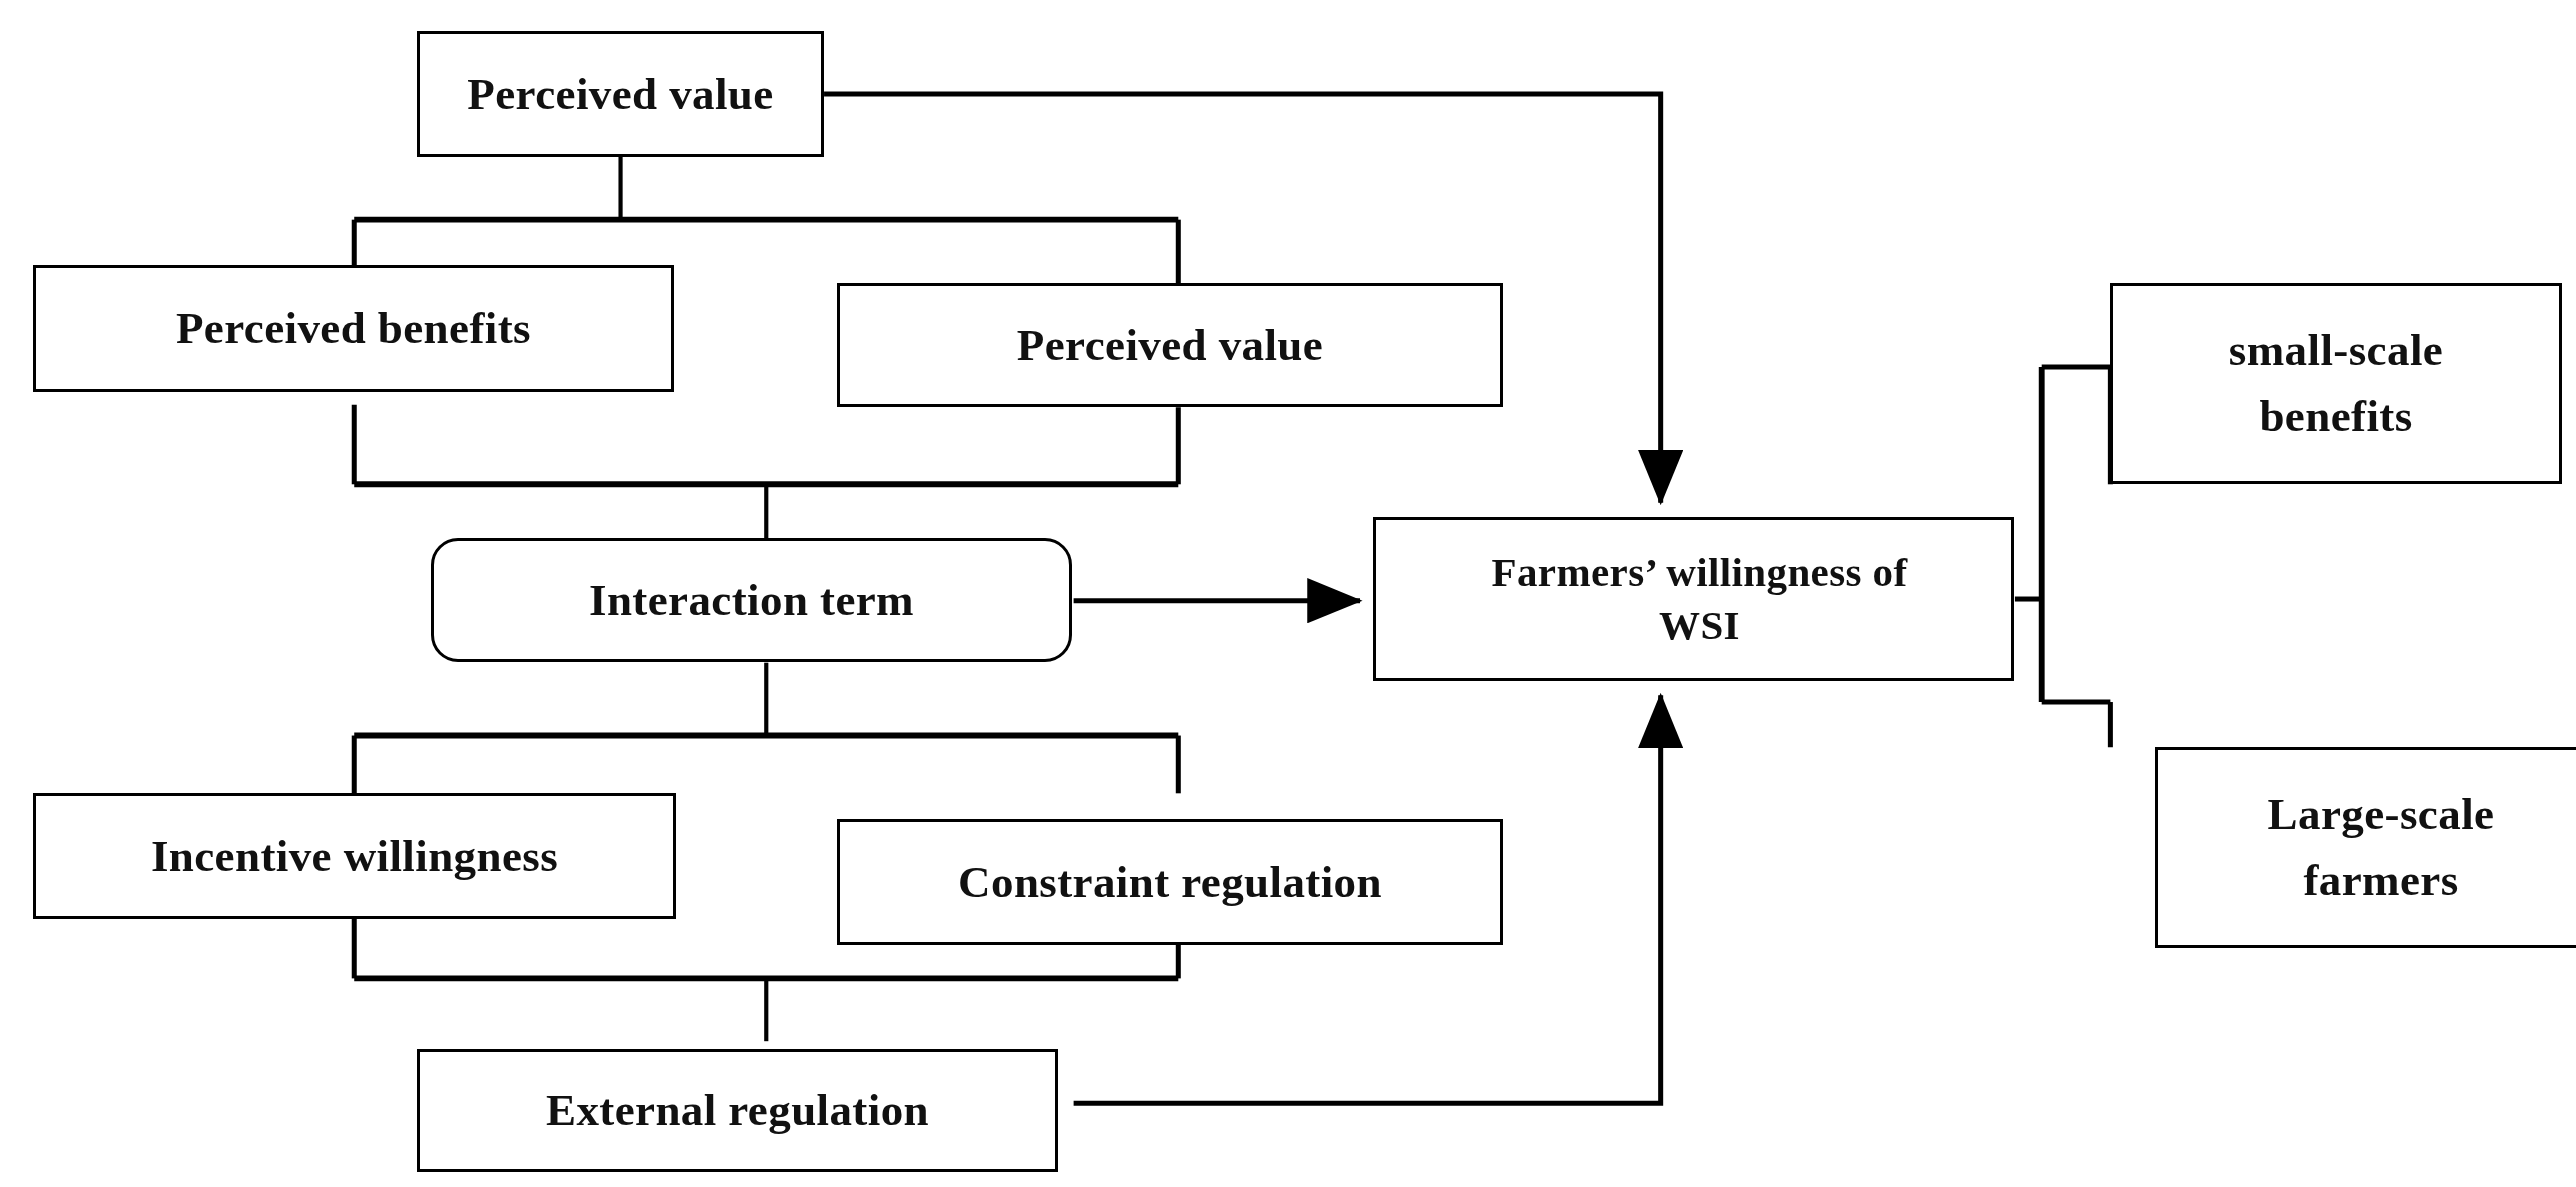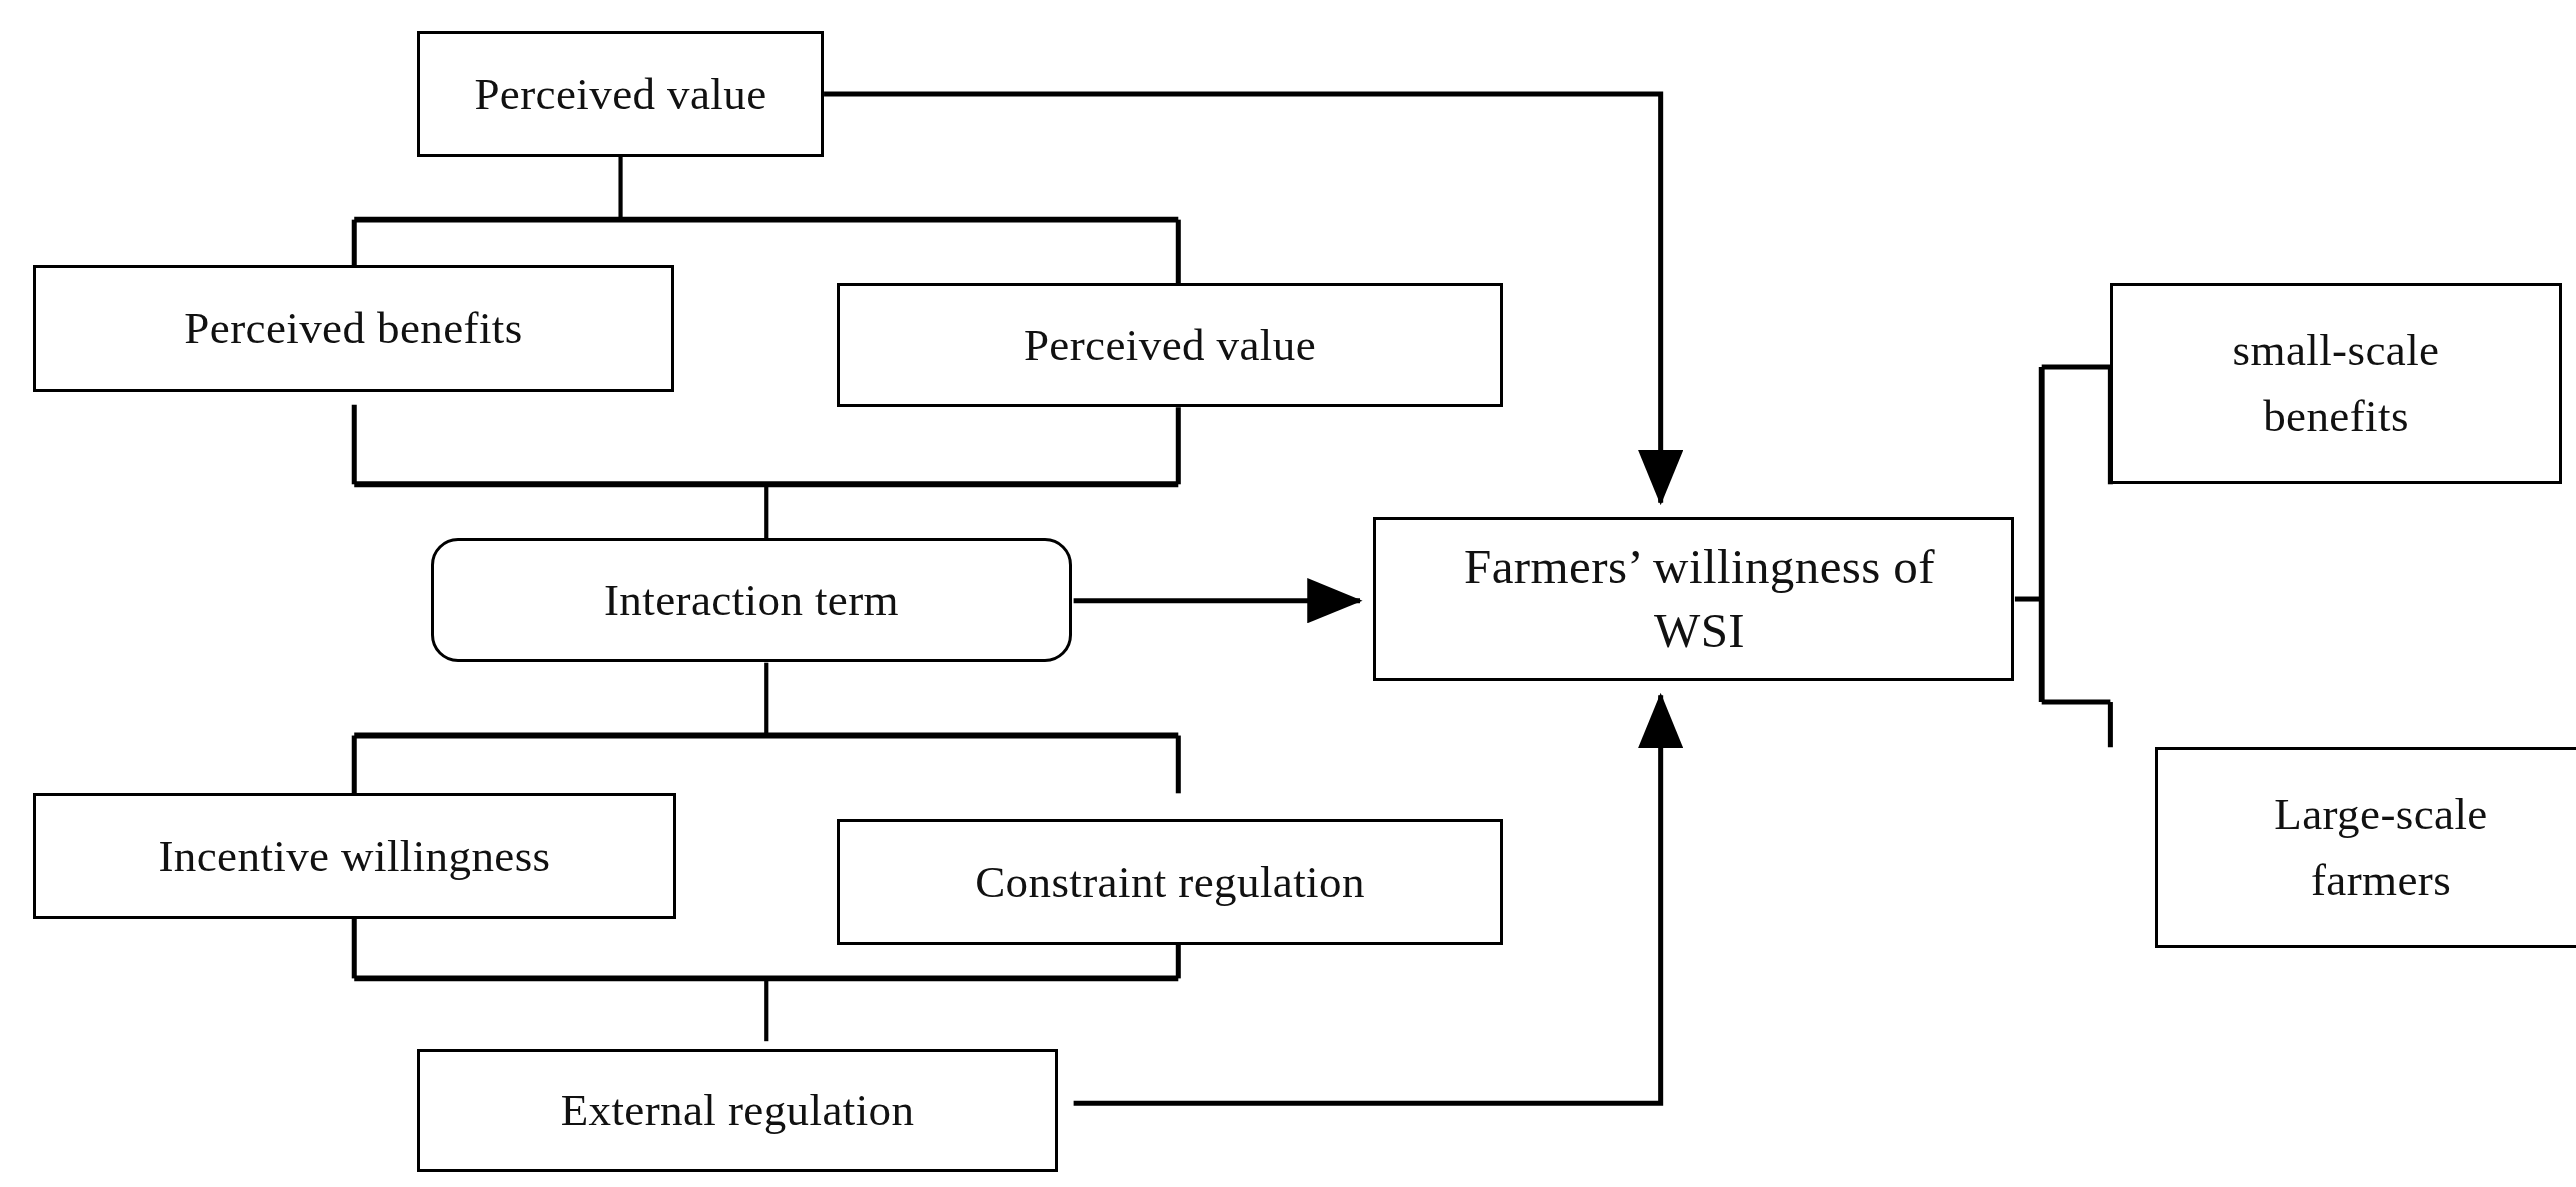--- a/index.html
+++ b/index.html
@@ -34,36 +34,36 @@
     text-align: center;
     z-index: 2;
   }
   .node .node-label {
     display: block;
     width: 100%;
     color: #111111;
     font-size: 45px;
     line-height: 1.22;
     letter-spacing: 0.4px;
-    font-weight: 400;
+    font-weight: 700;
     white-space: pre-line;
   }
   
   #node-perceived-value   { left: 417px;  top: 31px;   width: 407px;  height: 126px; }
   #node-perceived-benefits{ left: 33px;   top: 265px;  width: 641px;  height: 127px; }
   #node-perceived-risks   { left: 837px; top: 283px;  width: 666px;  height: 124px; }
   #node-interaction-term  { left: 431px;  top: 538px;  width: 641px;  height: 124px; border-radius: 27px; }
   #node-incentive-reg     { left: 33px;   top: 793px;  width: 643px;  height: 126px; }
   #node-constraint-reg    { left: 837px; top: 793px;  width: 666px;  height: 126px; margin-top: 26px; }
   #node-external-reg      { left: 417px;  top: 1041px; width: 641px;  height: 123px; margin-top: 8px; }
   #node-farmers-wsi       { left: 1373px; top: 517px;  width: 641px;  height: 164px; }
   #node-small-farmers     { left: 2110px; top: 283px;  width: 452px;  height: 201px; }
   #node-large-farmers     { left: 2110px; top: 747px;  width: 452px;  height: 201px; margin-left: 45px; }
 
-  #node-farmers-wsi .node-label { font-size: 49px; line-height: 1.3; padding-left: 12px; }
+  #node-farmers-wsi .node-label { font-size: 41px; line-height: 1.3; padding-left: 12px; }
   #node-small-farmers .node-label,
   #node-large-farmers .node-label { font-size: 45px; line-height: 1.45; }
 </style>
 </head>
 <body>
 
 <div id="diagram-root">
 
   <svg id="wires" viewBox="0 0 3076 1418" width="2576" height="1188" xmlns="http://www.w3.org/2000/svg">
     <defs>

